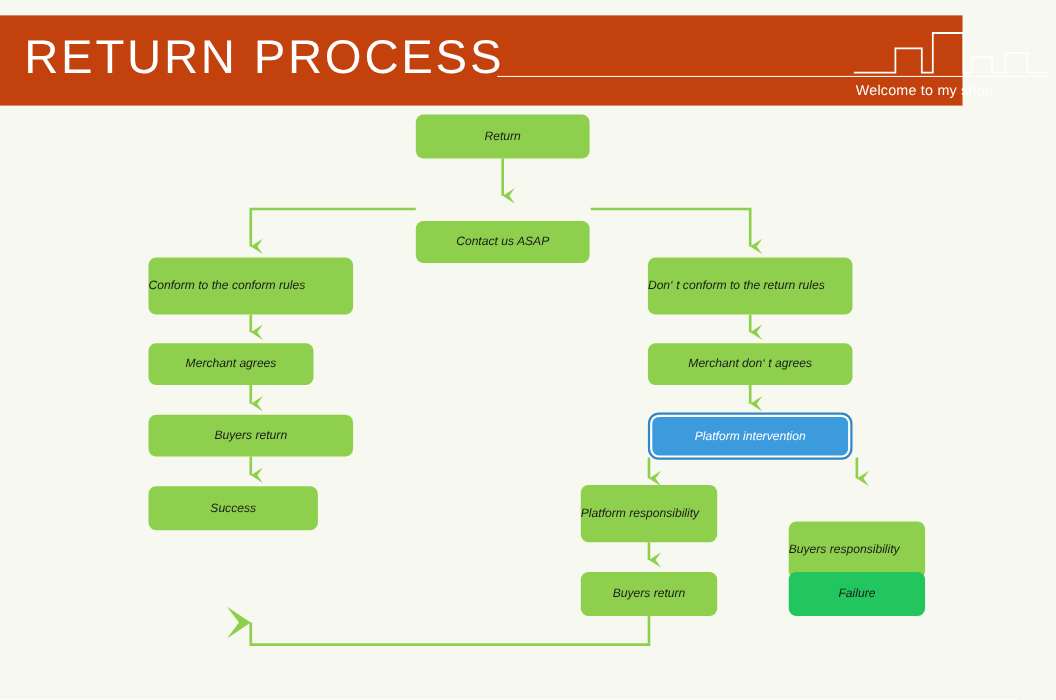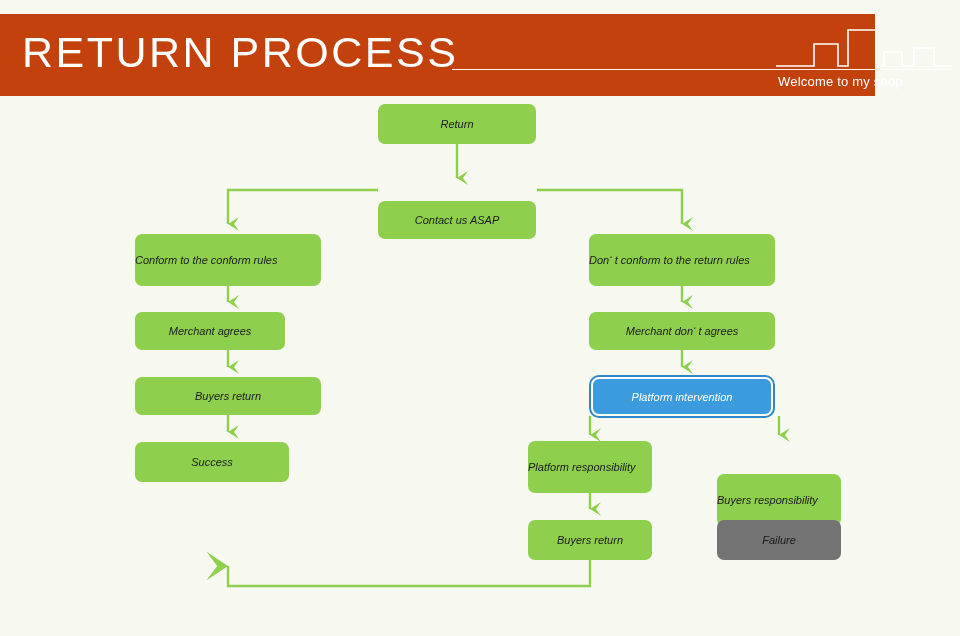--- a/index.html
+++ b/index.html
@@ -78,21 +78,21 @@
     line-height: 20px;
     display: flex;
     align-items: center;
     padding: 0 0;
     z-index: 3;
     font-style: italic;
   }
   .node.center { justify-content: center; text-align: center; }
   .node.left   { justify-content: flex-start; text-align: left; }
 
-  .node.gray { background: #737373; }
+  .node.gray { background: #22c55e; }
 
   .node.selected {
     background: #3c9bdd;
     color: #ffffff;
     border: 2px solid #ffffff;
     outline: 2px solid #2f86c9;
     border-radius: 8px;
     justify-content: center;
     text-align: center;
   }

